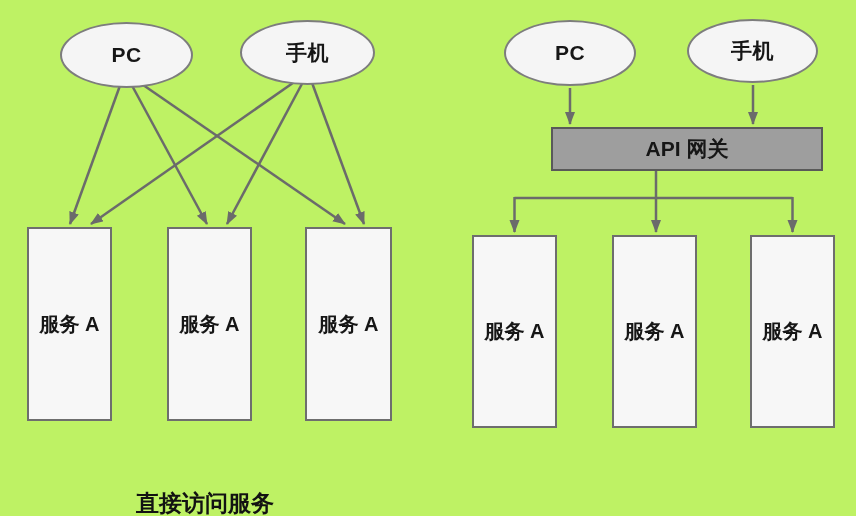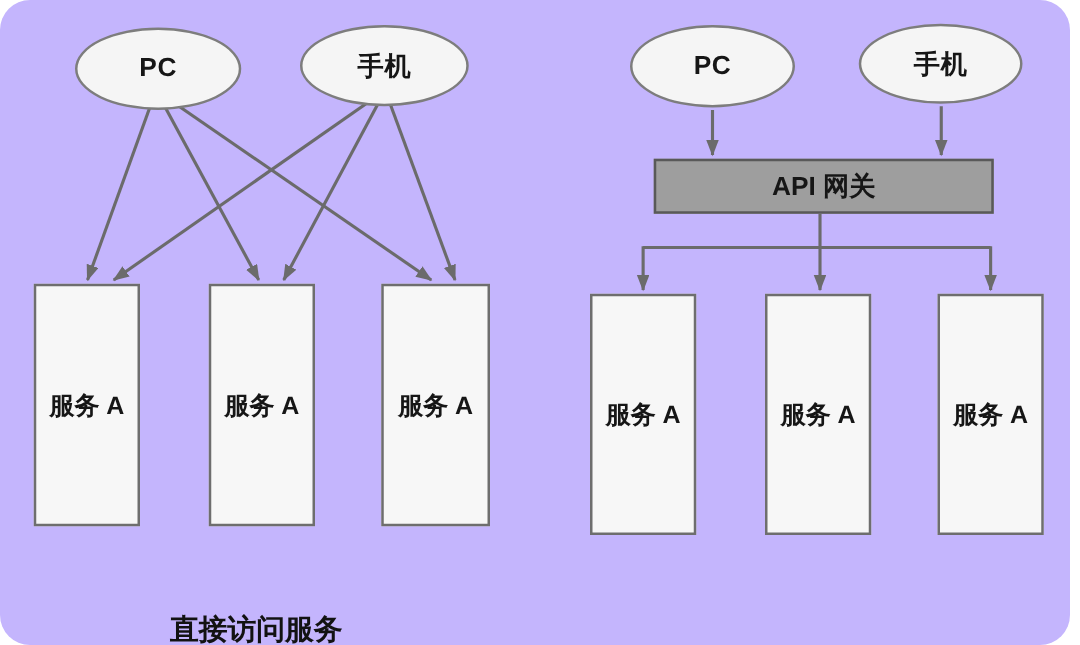--- a/index.html
+++ b/index.html
@@ -1,23 +1,22 @@
 <!DOCTYPE html>
 <html><head>
 <meta charset="utf-8">
 <style>
   html, body { margin: 0; padding: 0; background: #ffffff; }
   .canvas {
     position: relative;
     width: 856px;
     height: 516px;
-    background: #c4b5fd;
+    background: #bef264;
     font-family: "Liberation Sans", sans-serif;
     overflow: hidden;
-    border-radius: 24px;
   }
   .arrow-layer {
     position: absolute;
     left: 0; top: 0;
     width: 864px; height: 516px;
     z-index: 1;
   }
   .node {
     position: absolute;
     z-index: 2;
@@ -37,20 +36,21 @@
   }
   .service-box {
     background: #f7f7f7;
     border: 2px solid #6e6e6e;
     font-size: 20px;
   }
   .gateway-bar {
     background: #9e9e9e;
     border: 2px solid #595959;
     font-size: 21px;
+    margin-left: 28px;
   }
   .section-title {
     position: absolute;
     z-index: 2;
     width: 320px;
     text-align: center;
     font-size: 23px;
     font-weight: bold;
     color: #121212;
     margin-top: 44px;

